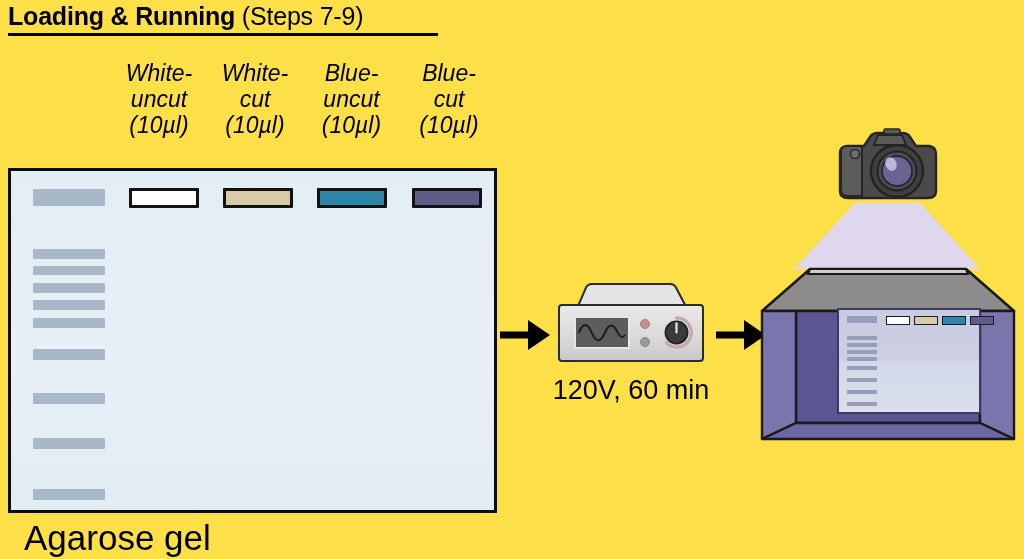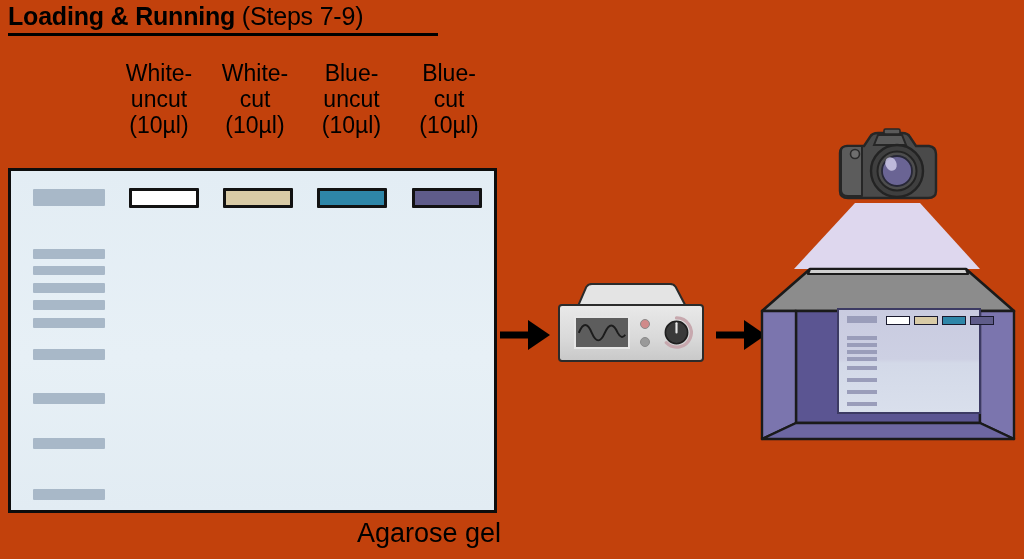--- a/index.html
+++ b/index.html
@@ -8,21 +8,21 @@
     background: #ffffff;
   }
   body {
     font-family: "Liberation Sans", sans-serif;
     -webkit-font-smoothing: antialiased;
   }
   #stage {
     position: relative;
     width: 1024px;
     height: 559px;
-    background: #c2410c;
+    background: #fde047;
     overflow: hidden;
   }
 
   
   #title-block {
     position: absolute;
     left: 8px;
     top: 2px;
     width: 430px;
     border-bottom: 3px solid #000;
@@ -43,20 +43,21 @@
   }
 
   
   .lane-head {
     position: absolute;
     text-align: center;
     font-size: 23px;
     line-height: 26px;
     color: #000;
     white-space: pre-line;
+    font-style: italic;
   }
 
   
   #gel {
     position: absolute;
     left: 8px;
     top: 168px;
     width: 489px;
     height: 345px;
     background: linear-gradient(to bottom, #e3edf4 0%, #e7f0f6 55%, #e2ecf3 100%);
@@ -70,25 +71,25 @@
   }
   .ladder-band.strong { background: #a3b4c4; }
   .well {
     position: absolute;
     border: 3px solid #121212;
     box-sizing: border-box;
     border-radius: 1px;
   }
   #gel-caption {
     position: absolute;
-    left: 12px;
+    left: 24px;
     top: 518px;
     width: 489px;
-    text-align: right;
-    font-size: 27px;
+    text-align: left;
+    font-size: 35px;
     color: #000;
   }
 
   
   .arrow {
     position: absolute;
     height: 10px;
   }
   .arrow .shaft {
     position: absolute;
@@ -262,20 +263,21 @@
       <div class="psu-led" style="left:80px; top:13px; background:#d08a8a;"></div>
       <div class="psu-led" style="left:80px; top:31px; background:#9a9a9a;"></div>
       <svg id="psu-knob" viewBox="0 0 34 34">
         <path d="M 17 2 A 15 15 0 1 1 6.5 27.5" fill="none" stroke="#c7a8ae" stroke-width="3.4" stroke-linecap="round"></path>
         <circle cx="17" cy="17" r="11.5" fill="#3a3a3a" stroke="#1f1f1f" stroke-width="1.6"></circle>
         <line x1="17" y1="17" x2="17" y2="7.5" stroke="#e8e8e8" stroke-width="2.2" stroke-linecap="round"></line>
       </svg>
     </div>
   </div>
 
+  <div id="psu-caption">120V, 60 min</div>
 
   <div class="arrow" style="left:716px; top:330px; width:50px;">
     <div class="shaft" style="width:30px;"></div>
     <div class="head"></div>
   </div>
 
   <div id="uvbox">
 
     <svg style="position:absolute; left:0; top:78px; width:272px; height:70px;" viewBox="0 0 272 70">
       <path d="M 103 0 L 168 0 L 228 66 L 42 66 Z" fill="#ded7ee"></path>

